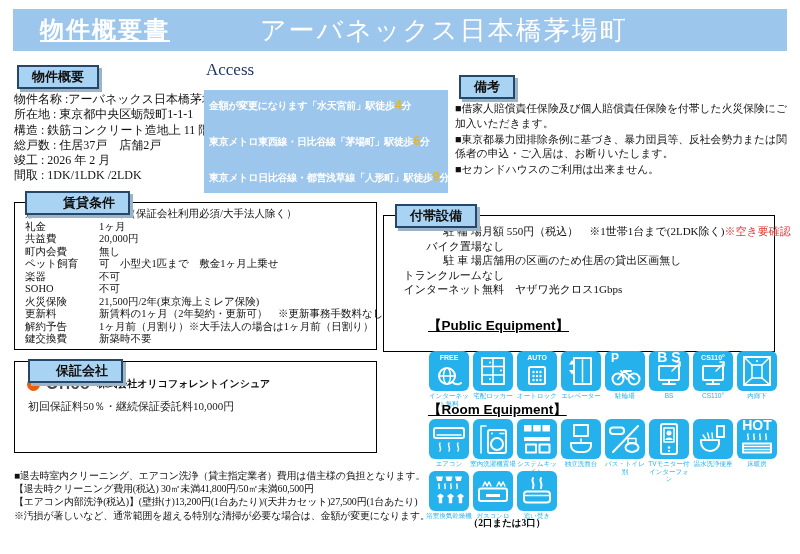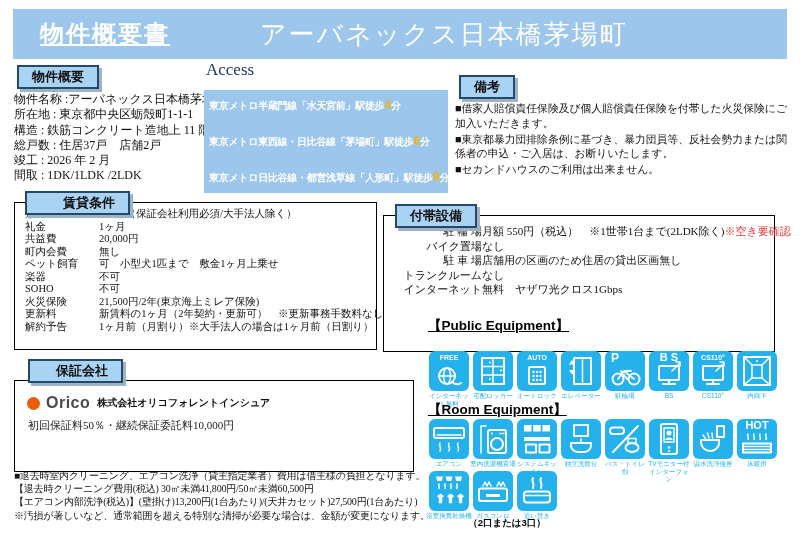--- a/index.html
+++ b/index.html
@@ -1,20 +1,20 @@
 <!DOCTYPE html>
 <html style="--banner_blue: #9cc6ec; --panel_blue: #a9d3f2; --panel_border: #24476b; --panel_shadow: #9db4c6; --icon_cyan: #25b2ec; --minute_gold: #eab61e; --alert_red: #e53935; --orico_orange: #eb5d0b; --access_navy: #1f3864;"><head>
 <meta charset="utf-8">
 <style>
   html,body{margin:0;padding:0;background:#fff;}
   .page{position:relative;width:800px;height:554px;background:#fff;overflow:hidden;
         font-family:"Liberation Serif","DejaVu Serif",serif;color:#111;}
 
   
-  .banner{position:absolute;left:13px;top:9px;width:774px;height:50px;
+  .banner{position:absolute;left:13px;top:9px;width:774px;height:42px;
           background:var(--banner_blue);display:flex;align-items:center;}
   .doc-title{margin-left:27px;font-size:24px;font-weight:bold;color:#fff;
              text-decoration:underline;font-family:"Liberation Sans","DejaVu Sans",sans-serif;letter-spacing:2px;}
   .prop-title{margin-left:90px;font-size:26px;color:#fff;
               font-family:"Liberation Sans","DejaVu Sans",sans-serif;letter-spacing:2px;}
 
   
   .tab{position:absolute;z-index:5;background:var(--panel_blue);
        border:2px solid var(--panel_border);box-shadow:3px 3px 0 var(--panel_shadow);
        font-family:"Liberation Sans","DejaVu Sans",sans-serif;font-weight:bold;font-size:13px;color:#101010;
@@ -42,49 +42,49 @@
   #rental-box{left:14px;top:202px;width:363px;height:148px;}
   #rental-rows{position:absolute;left:10px;top:5px;font-size:10.5px;line-height:12.5px;}
   .kv{display:flex;white-space:nowrap;}
   .kv .k{flex:none;width:74px;}
   #facilities-box{left:383px;top:215px;width:392px;height:137px;text-align:right;}
   #facilities-rows{position:absolute;left:10px;top:8px;font-size:11px;line-height:14.6px;}
   .kv2 .k{flex:none;width:88px;}
   .alert{color:var(--alert_red);}
 
   
-  #guarantor-box{left:14px;top:380px;width:400px;height:92px;}
+  #guarantor-box{left:14px;top:361px;width:363px;height:92px;}
   .orico-line{position:absolute;left:12px;top:13px;display:flex;align-items:center;
               font-family:"Liberation Sans","DejaVu Sans",sans-serif;}
   .orico-dot{width:13px;height:13px;border-radius:50%;background:var(--orico_orange);margin-right:6px;}
   .orico-brand{font-size:16px;font-weight:bold;color:#4a4a4a;margin-right:7px;letter-spacing:0.5px;}
   .orico-name{font-size:10px;font-weight:bold;color:#111;}
   .guarantor-fee{position:absolute;left:13px;top:37px;font-size:11px;color:#222;}
 
   
   .equip-title{position:absolute;font-family:"Liberation Sans","DejaVu Sans",sans-serif;
                font-weight:bold;font-size:13.5px;color:#000;text-decoration:underline;}
   #pub-title{left:428px;top:317px;}
   #room-title{left:428px;top:401px;}
   .icon-row{position:absolute;display:flex;gap:4px;}
   #pub-icons{left:429px;top:351px;}
   #room-icons-1{left:429px;top:419px;}
   #room-icons-2{left:429px;top:471px;}
   .tile-wrap{width:40px;display:flex;flex-direction:column;align-items:center;}
   .tile{position:relative;width:40px;height:40px;border-radius:6px;background:var(--icon_cyan);flex:none;}
   .tile svg{position:absolute;left:0;top:0;width:40px;height:40px;}
   .tile-text{position:absolute;top:2px;left:0;right:0;text-align:center;color:#fff;font-weight:bold;
-             font-family:"Liberation Sans","DejaVu Sans",sans-serif;font-size:11px;line-height:9px;z-index:2;}
+             font-family:"Liberation Sans","DejaVu Sans",sans-serif;font-size:14px;line-height:9px;z-index:2;}
   .tile-text.small{font-size:7px;}
   .tile-text.pmark{text-align:left;left:6px;font-size:12px;line-height:11px;}
   .tile-label{margin-top:1px;width:46px;font-size:6.5px;line-height:7.5px;text-align:center;
               color:var(--icon_cyan);font-family:"Liberation Sans","DejaVu Sans",sans-serif;}
   .caption{position:absolute;left:448px;top:517px;width:118px;text-align:center;
            font-size:9.5px;font-weight:bold;color:#000;
-           font-family:Liberation Sans, sans-serif;}
+           font-family:Liberation Serif, serif;}
 
   
   #notes{position:absolute;left:14px;top:469px;font-size:10px;line-height:13.2px;white-space:nowrap;letter-spacing:-0.2px;}
 </style>
 </head>
 <body>
 
 <div class="page">
 
   <header class="banner">
@@ -99,21 +99,21 @@
       <div class="ov-row">物件名称 :アーバネックス日本橋茅場町</div>
       <div class="ov-row">所在地 : 東京都中央区蛎殻町1-1-1</div>
       <div class="ov-row">構造 : 鉄筋コンクリート造地上 11 階建</div>
       <div class="ov-row">総戸数 : 住居37戸　店舗2戸</div>
       <div class="ov-row">竣工 : 2026 年 2 月</div>
       <div class="ov-row">間取 : 1DK/1LDK /2LDK</div>
     </div>
 
   <div class="access-title">Access</div>
   <div class="access-box" id="access-box">
-      <div class="access-line"><span>東京メトロ半蔵門線「水天宮前」駅徒歩</span><span class="access-min">4</span><span>分</span></div>
+      <div class="access-line"><span>金額が変更になります「水天宮前」駅徒歩</span><span class="access-min">4</span><span>分</span></div>
       <div class="access-line"><span>東京メトロ東西線・日比谷線「茅場町」駅徒歩</span><span class="access-min">6</span><span>分</span></div>
       <div class="access-line"><span>東京メトロ日比谷線・都営浅草線「人形町」駅徒歩</span><span class="access-min">9</span><span>分</span></div>
     </div>
 
   <div class="tab" style="left:459px;top:75px;">
     <span>備考</span>
   </div>
   <div id="remarks-list">
       <div class="remark">■借家人賠償責任保険及び個人賠償責任保険を付帯した火災保険にご加入いただきます。</div>
       <div class="remark">■東京都暴力団排除条例に基づき、暴力団員等、反社会勢力または関係者の申込・ご入居は、お断りいたします。</div>
@@ -157,20 +157,24 @@
           <span class="k">火災保険</span>
           <span class="v">21,500円/2年(東京海上ミレア保険)</span>
         </div>
         <div class="kv">
           <span class="k">更新料</span>
           <span class="v">新賃料の1ヶ月（2年契約・更新可）　※更新事務手数料なし</span>
         </div>
         <div class="kv">
           <span class="k">解約予告</span>
           <span class="v">1ヶ月前（月割り）※大手法人の場合は1ヶ月前（日割り）</span>
+        </div>
+        <div class="kv">
+          <span class="k">鍵交換費</span>
+          <span class="v">新築時不要</span>
         </div>
       </div>
   </div>
 
   <div class="tab" style="left:395px;top:204px;">
     <span>付帯設備</span>
   </div>
   <div class="box" id="facilities-box">
     <div id="facilities-rows">
         <div class="kv kv2">

